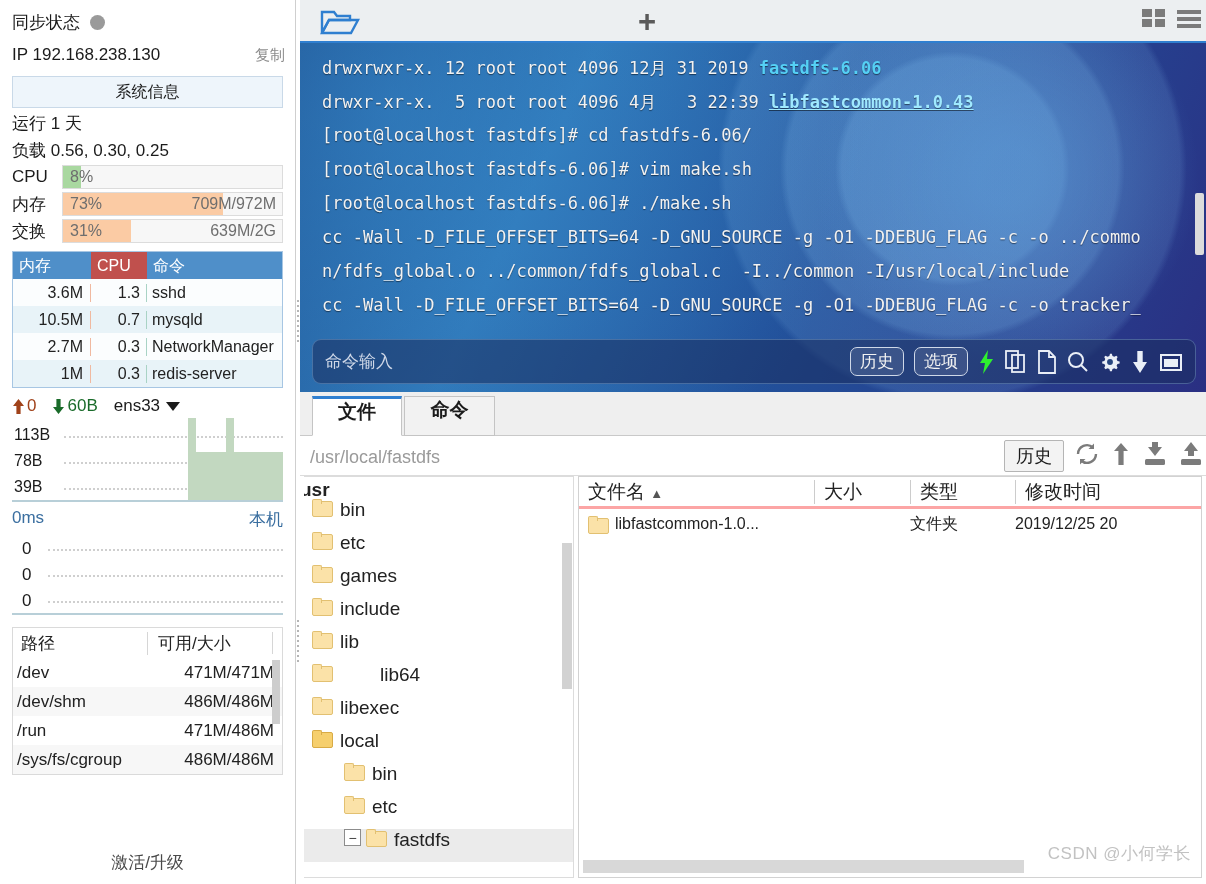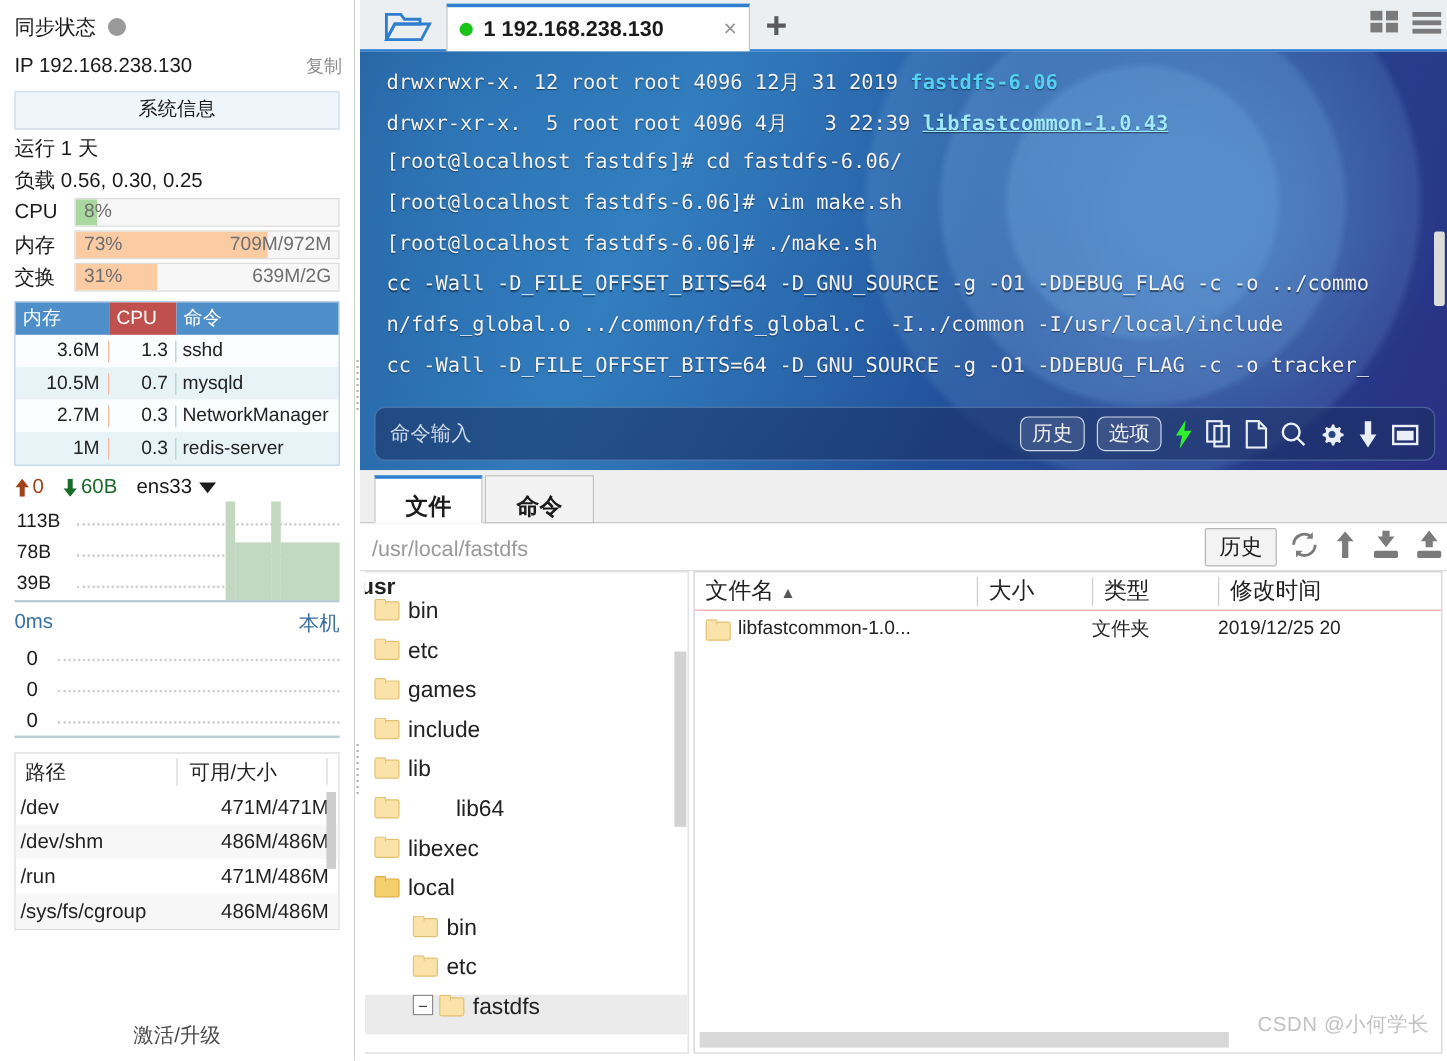--- a/index.html
+++ b/index.html
@@ -164,21 +164,21 @@
     font-size:17px; color:#f2f2f2; background:rgba(255,255,255,.10); cursor:pointer;
   }
   .cmd-ic { color:#eaeff7; cursor:pointer; display:flex; align-items:center; }
 
   
   #files { position:absolute; left:300px; top:392px; width:906px; height:492px;
            background:#fff; }
   #ftabs { position:relative; height:44px; background:#efefef;
            border-bottom:1px solid #c9c9c9; }
   .ftab {
-    position:absolute; top:4px; height:40px; display:flex; align-items:flex-end;
+    position:absolute; top:4px; height:40px; display:flex; align-items:flex-start;
     justify-content:center; font-size:19px; font-weight:bold; color:#1b1b1b;
     border:1px solid #c4c4c4; cursor:pointer;
   }
   .ftab.active { background:#fff; border-bottom-color:#fff; border-top:3px solid #2f7fd0; }
   .ftab.idle { background:#f2f2f2; }
 
   #pathrow { position:relative; height:40px; border-bottom:1px solid #dcdcdc; }
   #pathbox { position:absolute; left:10px; top:6px; width:700px; height:30px;
              font-size:18px; color:#9a9a9a; line-height:30px; cursor:text; }
   #pathtools { position:absolute; right:2px; top:4px; display:flex; align-items:center; gap:10px; }
@@ -188,21 +188,21 @@
   #tree { position:absolute; left:4px; top:84px; width:270px; bottom:6px;
           border:1px solid #dcdcdc; border-left:none; overflow:hidden; background:#fff; }
   .tnode { display:flex; align-items:flex-start; height:33px; font-size:19px; cursor:pointer; }
   .tnode.sel { background:#ebebeb; }
   .tree-sb { position:absolute; right:1px; top:66px; width:10px; height:146px;
              background:#d2d2d2; }
   .tree-usr { position:absolute; left:-4px; top:2px; font-size:19px; font-weight:bold; }
 
   #list { position:absolute; left:278px; top:84px; right:4px; bottom:6px;
           border:1px solid #d2d2d2; background:#fff; overflow:hidden; }
-  .lhead { display:flex; height:32px; align-items:center; border-bottom:1px solid #fca5a5; }
+  .lhead { display:flex; height:32px; align-items:center; border-bottom:3px solid #fca5a5; }
   .lhead > div { font-size:19px; padding-left:9px; height:24px; line-height:24px; }
   .lh-sep { border-left:1px solid #cccccc; }
   .lrow { display:flex; height:30px; align-items:center; }
   .list-hsb { position:absolute; left:4px; bottom:4px; width:441px; height:13px;
               background:#d8d8d8; }
   .watermark { position:absolute; right:10px; bottom:12px; font-size:17px;
                color:#c2c2c2; letter-spacing:.5px; }
 
   .vsplit { position:absolute; left:296px; top:0; width:4px; height:884px;
             background:#fff; }
@@ -385,25 +385,20 @@
   <div id="term-wrap">
 
     <div id="tabbar">
       <span class="folder-ic">
         <svg width="40" height="28" viewBox="0 0 40 28">
           <path d="M2 25 L2 4 L14 4 L17 8 L30 8 L30 12 L9 12 L2 25 Z" fill="none" stroke="#2f7fd0" stroke-width="2.4"></path>
           <path d="M9 12 L38 12 L31 25 L2 25 Z" fill="none" stroke="#2f7fd0" stroke-width="2.4"></path>
         </svg>
       </span>
 
-      <div class="tab">
-        <span class="dot"></span>
-        <span class="lbl">1 192.168.238.130</span>
-        <span class="x">×</span>
-      </div>
 
       <span class="plus">+</span>
 
       <span class="tb-right">
         <span>
           <svg width="26" height="24" viewBox="0 0 26 24">
             <rect x="1" y="3" width="10" height="8" fill="#7b7b7b"></rect>
             <rect x="14" y="3" width="10" height="8" fill="#7b7b7b"></rect>
             <rect x="1" y="13" width="10" height="8" fill="#7b7b7b"></rect>
             <rect x="14" y="13" width="10" height="8" fill="#7b7b7b"></rect>

